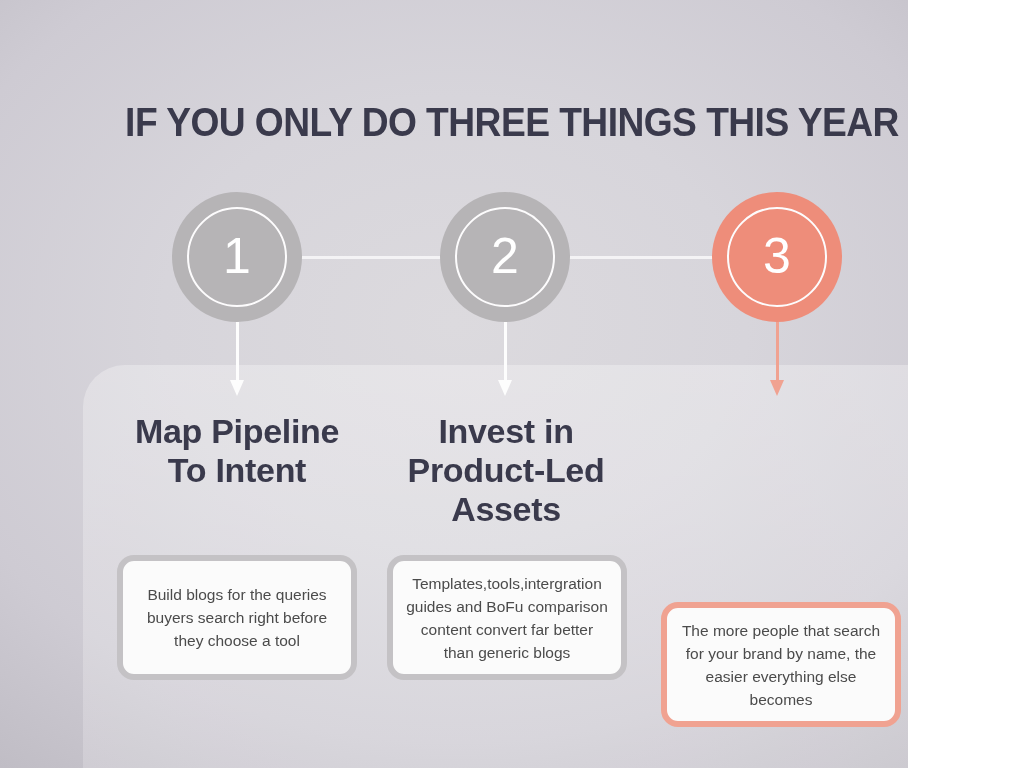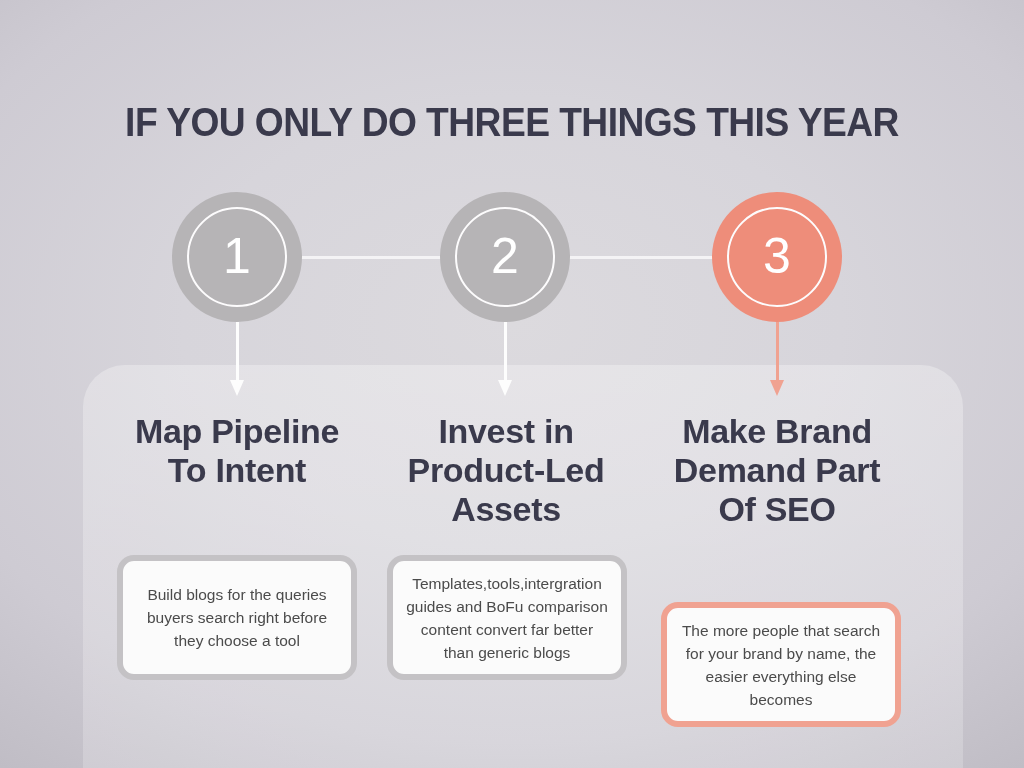--- a/index.html
+++ b/index.html
@@ -6,21 +6,21 @@
   * { margin:0; padding:0; box-sizing:border-box; }
 
   html, body {
     width:1024px; height:768px;
     overflow:hidden;
     font-family:"Liberation Sans", sans-serif;
   }
 
   #canvas {
     position:relative;
-    width:1024px; height:768px;
+    width:908px; height:768px;
     background:
       radial-gradient(115% 105% at 50% 42%,
         #dcdade 0%,
         #d7d5db 28%,
         #cecbd3 52%,
         #bdbac2 74%,
         #adaab1 100%);
     overflow:hidden;
     text-decoration:underline;
   }
@@ -188,18 +188,17 @@
   </div>
 
   <div class="circle" id="circle-3">
     <div class="ring"></div>
     <div class="num">3</div>
   </div>
   <div class="arrow" id="arrow-3">
     <div class="shaft"></div>
     <div class="head"></div>
   </div>
-  <div class="heading" id="heading-3">Make Brand Demand Part Of SEO</div>
   <div class="card" id="card-3">
     <span>The more people that search for your brand by name, the easier everything else becomes</span>
   </div>
 
 </div>
 
 </body></html>

